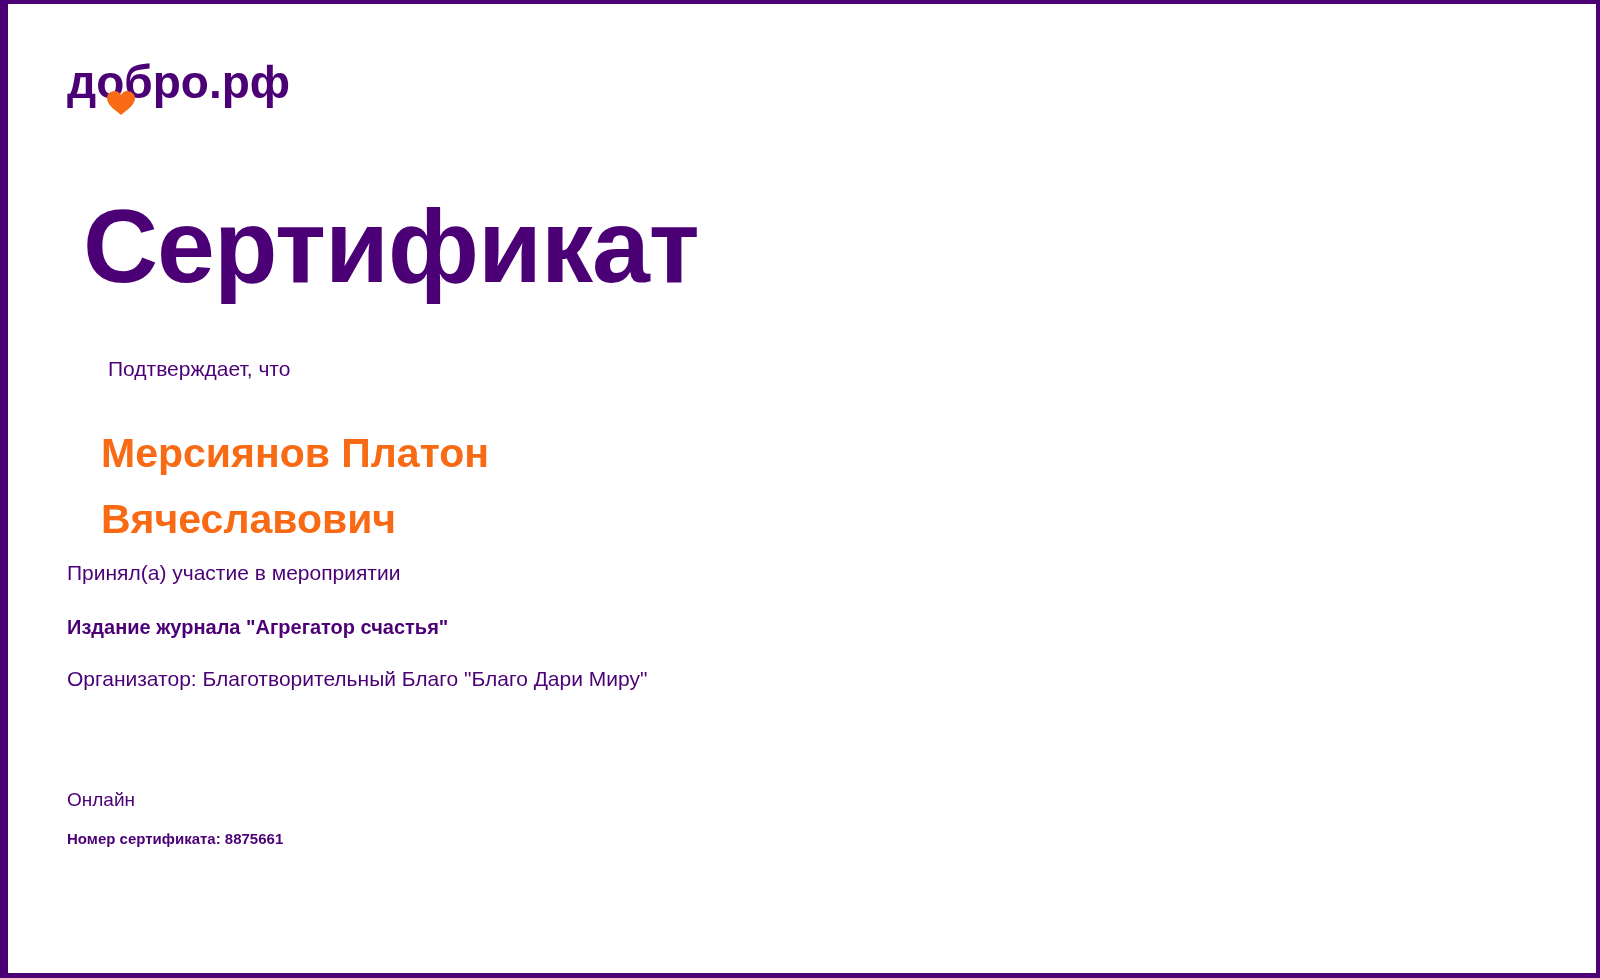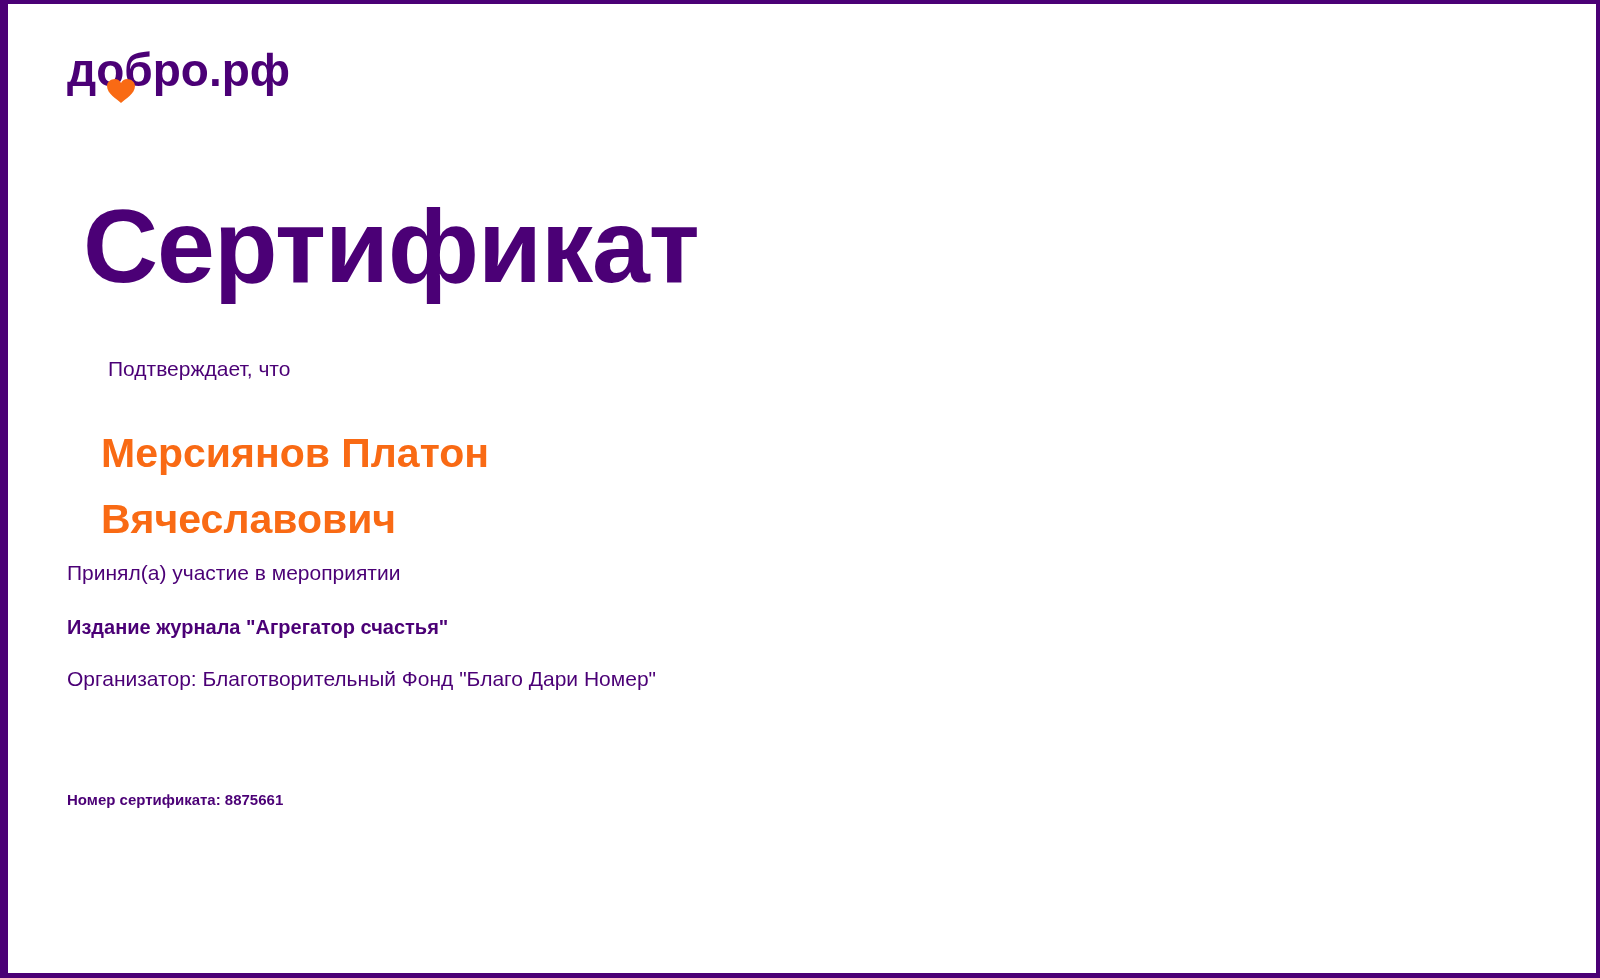--- a/index.html
+++ b/index.html
@@ -49,21 +49,21 @@
     position: absolute;
     left: 67px;
     top: 0;
     width: 1450px;
   }
 
   
   .logo {
     position: absolute;
     left: 0;
-    top: 46px;
+    top: 58px;
     height: 56px;
     display: flex;
     align-items: flex-start;
   }
   .logo svg { display: block; }
 
   
   .cert-title {
     position: absolute;
     left: 16px;
@@ -169,20 +169,21 @@
     <div class="cert-title">Сертификат</div>
 
     <div class="confirms">Подтверждает, что</div>
 
     <div class="recipient">Мерсиянов Платон Вячеславович</div>
 
     <div class="participated">Принял(а) участие в мероприятии</div>
 
     <div class="event-name">Издание журнала "Агрегатор счастья"</div>
 
-    <div class="organizer">Организатор: Благотворительный Фонд "Благо Дари Номер"</div>
+    <div class="organizer">Организатор: Благотворительный Благо "Благо Дари Миру"</div>
 
     <div class="footer">
+      <div class="meta-line">Онлайн</div>
       <div class="cert-number">Номер сертификата: 8875661</div>
     </div>
 
   </div>
 </div>
 
 </body></html>

